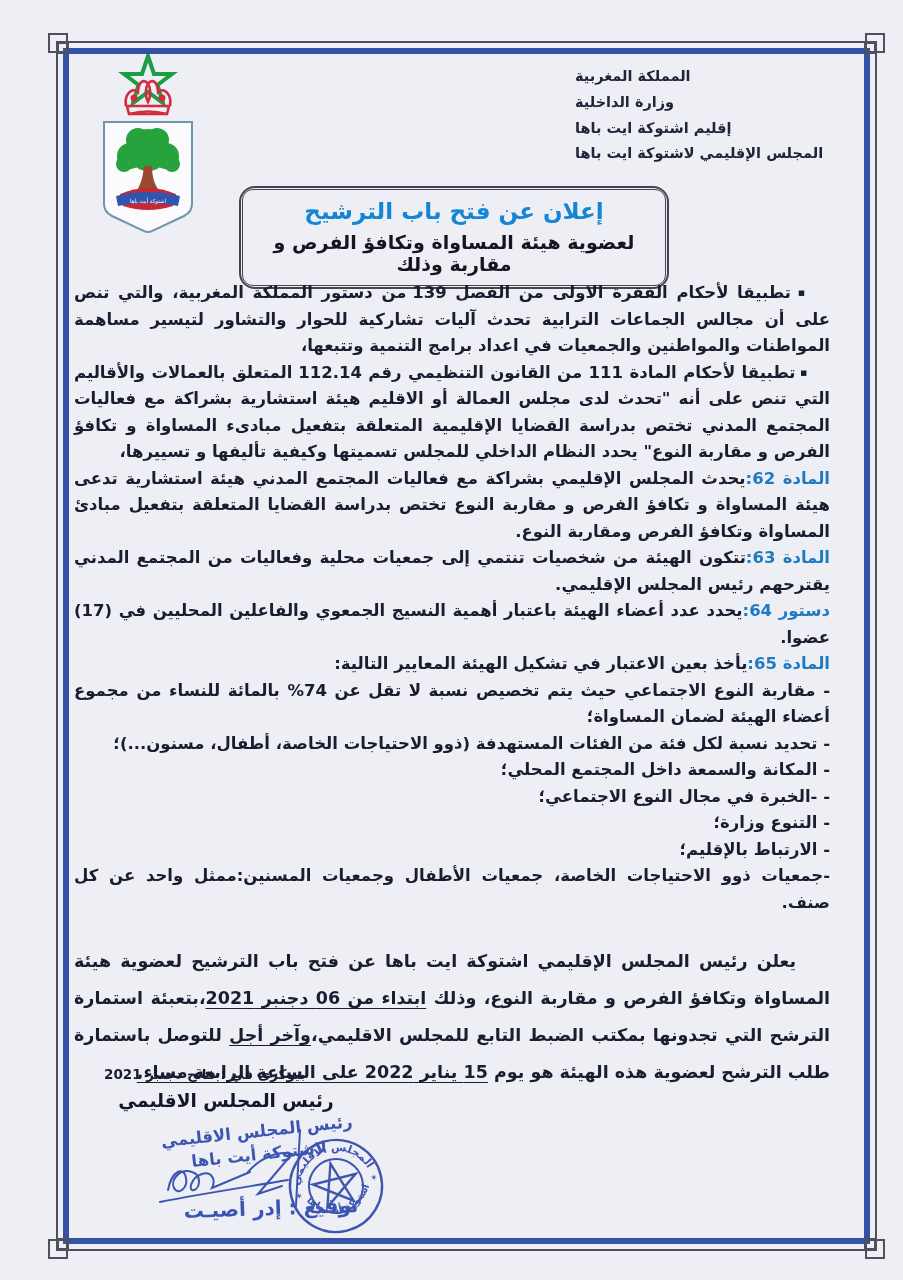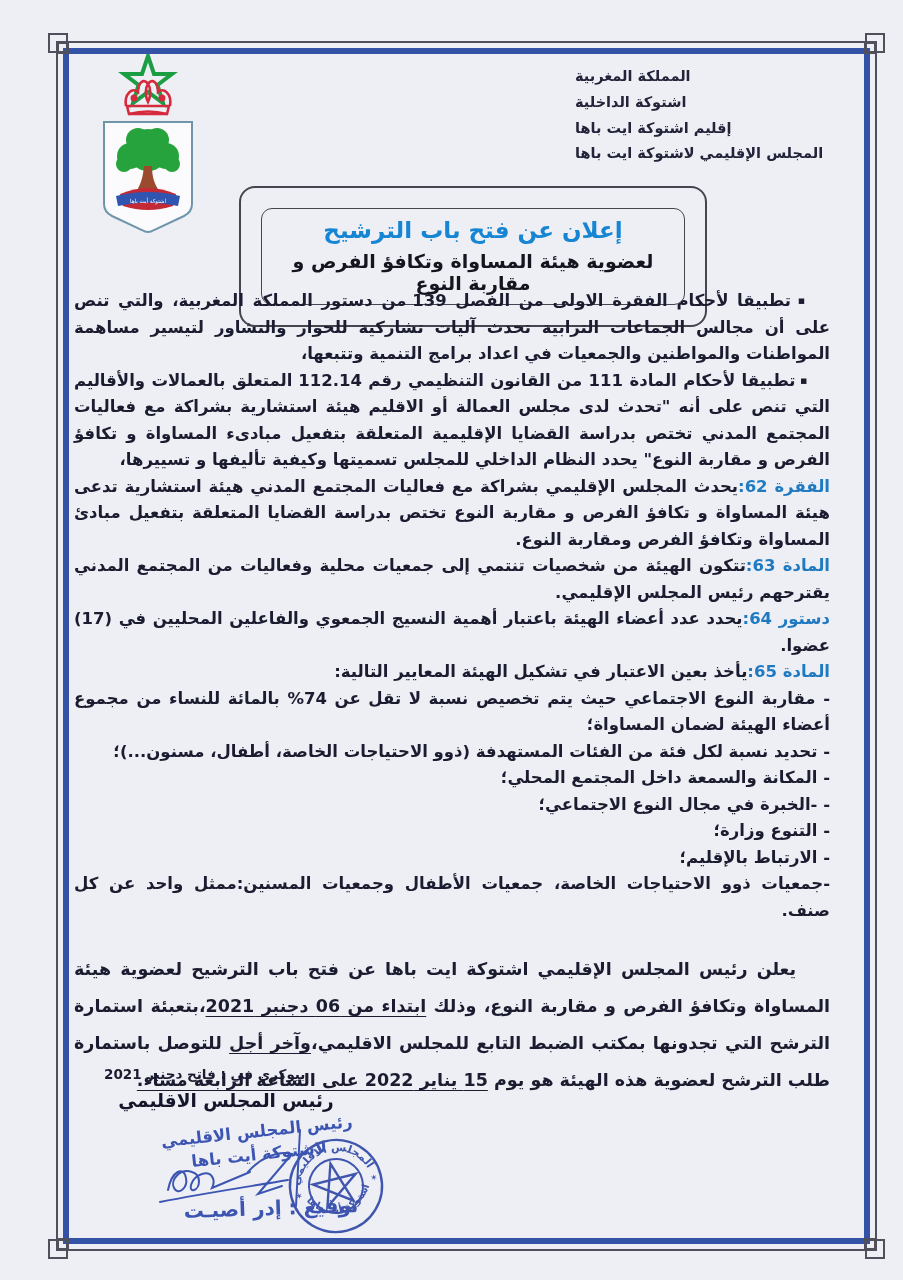--- a/index.html
+++ b/index.html
@@ -28,33 +28,33 @@
     position:absolute;top:64px;right:38px;width:290px;
     direction:rtl;text-align:left;
     font-size:14.5px;font-weight:bold;line-height:1.78;color:#23233a;
   }
   
   .emblem{position:absolute;left:94px;top:54px;width:108px;height:185px;}
 
   
   .title-box{
     position:absolute;left:239px;top:186px;width:424px;
-    border:2.5px solid #45454f;border-radius:16px;padding:20px;
+    border:2.5px solid #45454f;border-radius:16px;padding:1px;
     background:transparent;
   }
   .title-box-inner{
     border:1.5px solid #45454f;border-radius:11px;
     padding:8px 14px 10px;text-align:center;direction:rtl;
   }
   .title-line1{color:#1686d4;font-size:23px;font-weight:bold;letter-spacing:0;}
   .title-line2{color:#15151f;font-size:19px;font-weight:bold;margin-top:7px;}
 
   
   .doc-body{
-    position:absolute;left:74px;top:288px;width:756px;
+    position:absolute;left:74px;top:280px;width:756px;
     direction:rtl;text-align:justify;
     font-size:16.5px;font-weight:bold;line-height:26.5px;color:#1c1c30;
   }
   .para{margin:0;}
   .para.bullet-p{text-indent:22px;}
   .bullet{font-size:11px;vertical-align:2px;}
   .seg-blue{color:#1f7ac2;}
   .seg-u{text-decoration:underline;text-underline-offset:4px;}
   .para.final{margin-top:27px;line-height:37px;font-size:17.5px;text-indent:34px;}
 
@@ -84,21 +84,21 @@
 <div class="corner tr"></div>
 <div class="corner bl"></div>
 <div class="corner br"></div>
 <div class="corner2 tl"></div>
 <div class="corner2 tr"></div>
 <div class="corner2 bl"></div>
 <div class="corner2 br"></div>
 
 <div class="gov-header">
   <div>المملكة المغربية</div>
-  <div>اشتوكة الداخلية</div>
+  <div>وزارة الداخلية</div>
   <div>إقليم اشتوكة ايت باها</div>
   <div>المجلس الإقليمي لاشتوكة ايت باها</div>
 </div>
 
 <div class="emblem">
   <svg width="108" height="185" viewBox="0 0 108 185">
 
     <g>
       <path d="M54,2 L60,20 L78,20 L63.5,31 L69,49 L54,38 L39,49 L44.5,31 L30,20 L48,20 Z" fill="none" stroke="#1b9e43" stroke-width="4" stroke-linejoin="miter"></path>
     </g>
@@ -131,28 +131,28 @@
 
       <path d="M22,142 Q54,134 86,142 L84,152 Q54,145 24,152 Z" fill="#2f55b0"></path>
       <text x="54" y="149" text-anchor="middle" font-size="5.5" fill="#ffffff" font-family="DejaVu Sans, sans-serif">اشتوكة أيت باها</text>
     </g>
   </svg>
 </div>
 
 <div class="title-box">
   <div class="title-box-inner">
     <div class="title-line1">إعلان عن فتح باب الترشيح</div>
-    <div class="title-line2">لعضوية هيئة المساواة وتكافؤ الفرص و مقاربة النوع</div>
+    <div class="title-line2">لعضوية هيئة المساواة وتكافؤ الفرص و مقاربة وذلك</div>
   </div>
 </div>
 
 <div class="doc-body">
     <div class="para bullet-p"><span class="bullet">▪ </span><span>تطبيقا لأحكام الفقرة الاولى من الفصل 139 من دستور المملكة المغربية، والتي تنص على أن مجالس الجماعات الترابية تحدث آليات تشاركية للحوار والتشاور لتيسير مساهمة المواطنات والمواطنين والجمعيات في اعداد برامج التنمية وتتبعها،</span></div>
     <div class="para bullet-p"><span class="bullet">▪ </span><span>تطبيقا لأحكام المادة 111 من القانون التنظيمي رقم 112.14 المتعلق بالعمالات والأقاليم التي تنص على أنه "تحدث لدى مجلس العمالة أو الاقليم هيئة استشارية بشراكة مع فعاليات المجتمع المدني تختص بدراسة القضايا الإقليمية المتعلقة بتفعيل مبادىء المساواة و تكافؤ الفرص و مقاربة النوع" يحدد النظام الداخلي للمجلس تسميتها وكيفية تأليفها و تسييرها،</span></div>
-    <div class="para"><span class="seg-blue">الفقرة 62:</span><span>يحدث المجلس الإقليمي بشراكة مع فعاليات المجتمع المدني هيئة استشارية تدعى هيئة المساواة و تكافؤ الفرص و مقاربة النوع تختص بدراسة القضايا المتعلقة بتفعيل مبادئ المساواة وتكافؤ الفرص ومقاربة النوع.</span></div>
+    <div class="para"><span class="seg-blue">المادة 62:</span><span>يحدث المجلس الإقليمي بشراكة مع فعاليات المجتمع المدني هيئة استشارية تدعى هيئة المساواة و تكافؤ الفرص و مقاربة النوع تختص بدراسة القضايا المتعلقة بتفعيل مبادئ المساواة وتكافؤ الفرص ومقاربة النوع.</span></div>
     <div class="para"><span class="seg-blue">المادة 63:</span><span>تتكون الهيئة من شخصيات تنتمي إلى جمعيات محلية وفعاليات من المجتمع المدني يقترحهم رئيس المجلس الإقليمي.</span></div>
     <div class="para"><span class="seg-blue">دستور 64:</span><span>يحدد عدد أعضاء الهيئة باعتبار أهمية النسيج الجمعوي والفاعلين المحليين في (17) عضوا.</span></div>
     <div class="para"><span class="seg-blue">المادة 65:</span><span>يأخذ بعين الاعتبار في تشكيل الهيئة المعايير التالية:</span></div>
     <div class="para"><span>- مقاربة النوع الاجتماعي حيث يتم تخصيص نسبة لا تقل عن 74% بالمائة للنساء من مجموع أعضاء الهيئة لضمان المساواة؛</span></div>
     <div class="para"><span>- تحديد نسبة لكل فئة من الفئات المستهدفة (ذوو الاحتياجات الخاصة، أطفال، مسنون...)؛</span></div>
     <div class="para"><span>- المكانة والسمعة داخل المجتمع المحلي؛</span></div>
     <div class="para"><span>- -الخبرة في مجال النوع الاجتماعي؛</span></div>
     <div class="para"><span>- التنوع وزارة؛</span></div>
     <div class="para"><span>- الارتباط بالإقليم؛</span></div>
     <div class="para"><span>-جمعيات ذوو الاحتياجات الخاصة، جمعيات الأطفال وجمعيات المسنين:ممثل واحد عن كل صنف.</span></div>

